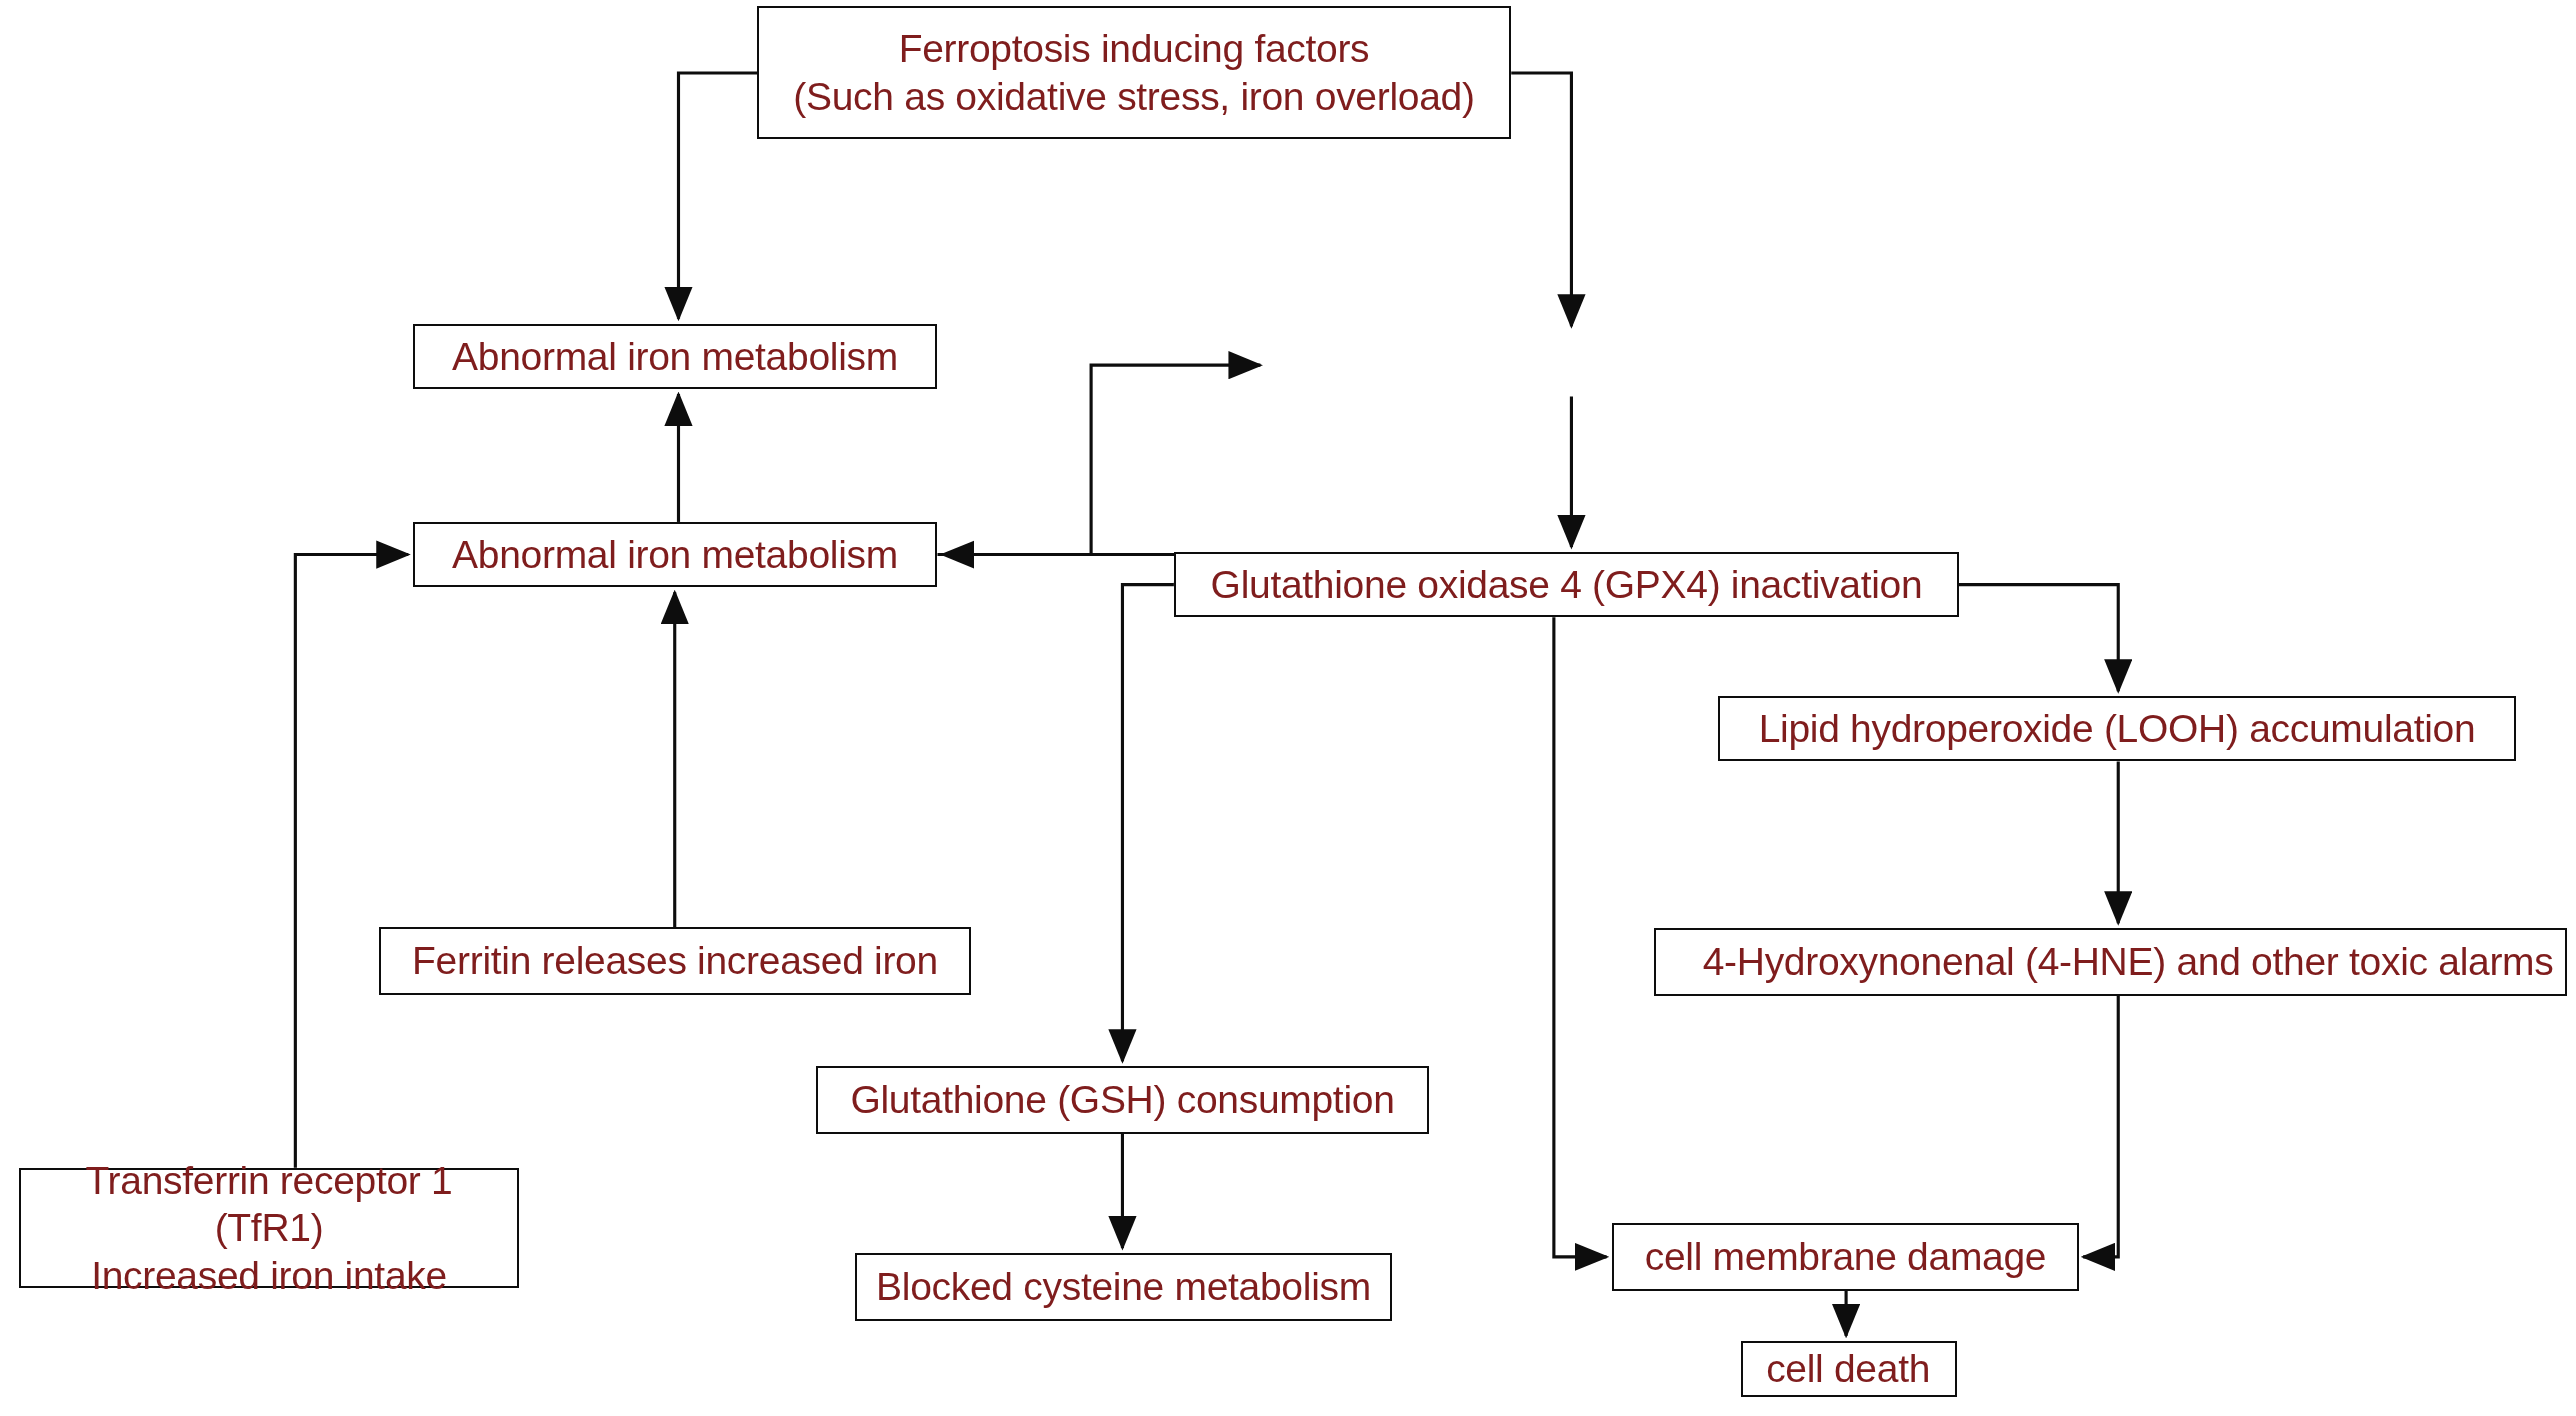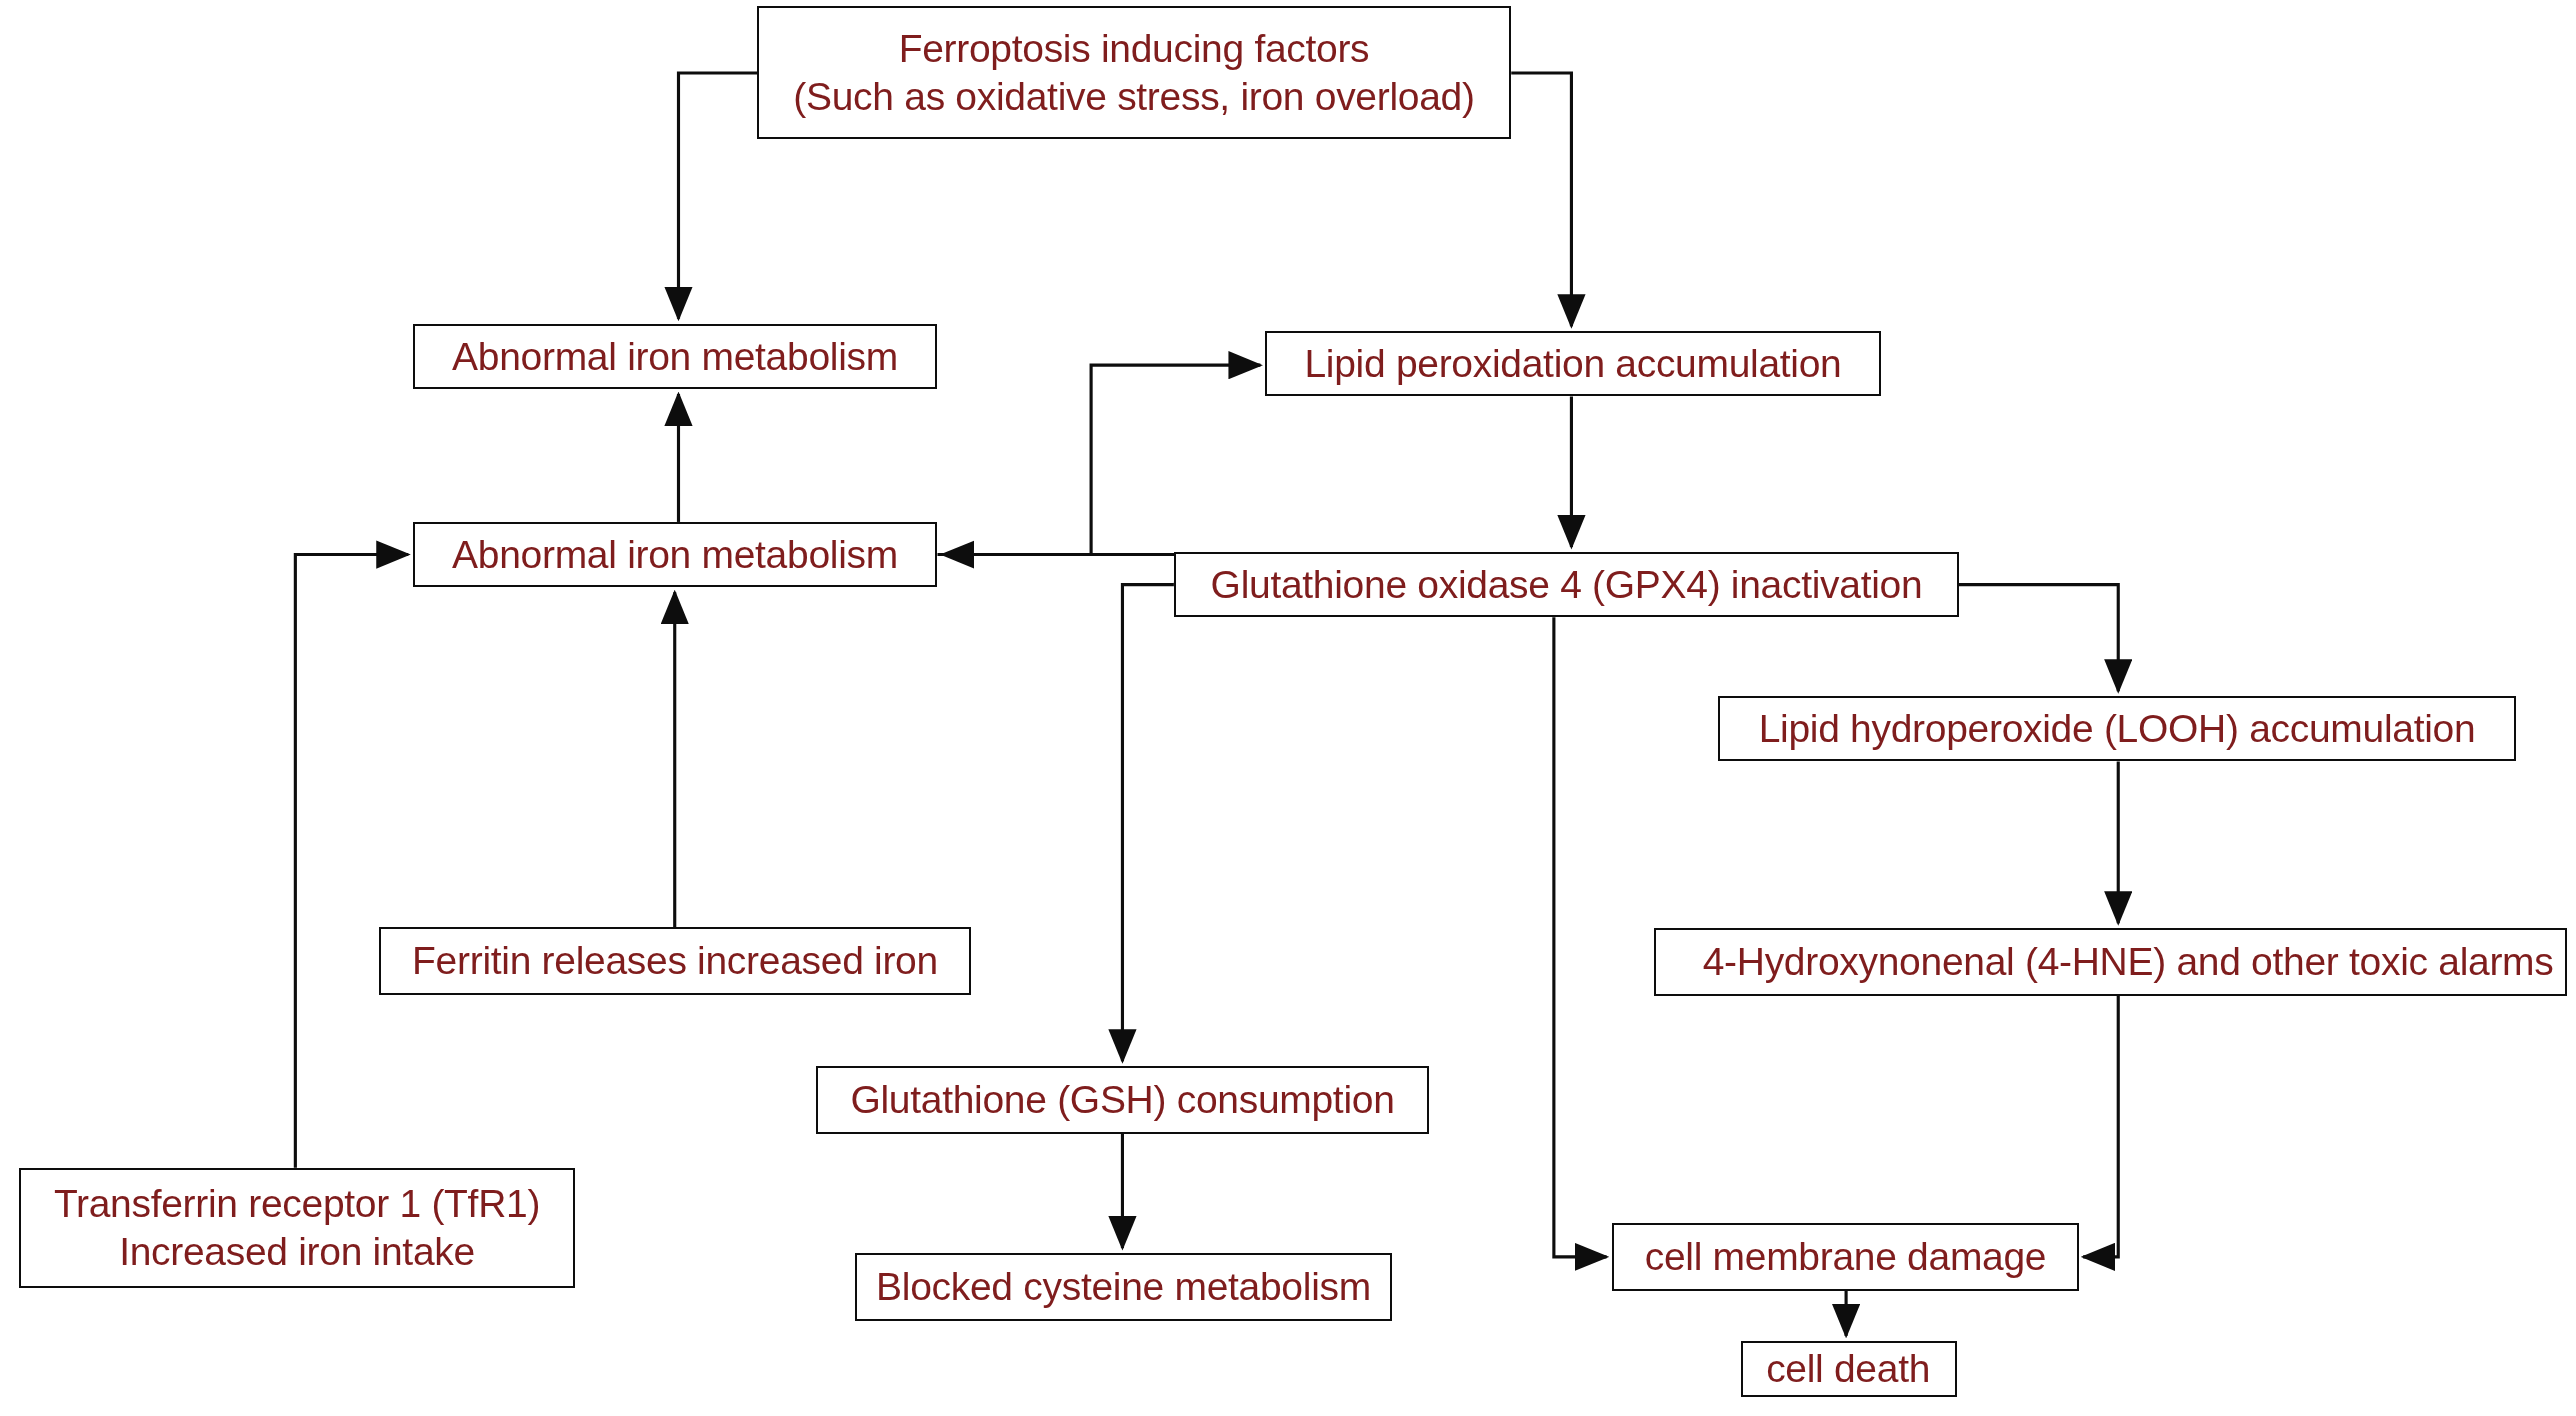--- a/index.html
+++ b/index.html
@@ -93,42 +93,39 @@
     </g>
   </svg>
 
   <div class="node" style="left: 757px; top: 6.3px; width: 754px; height: 133px;">
     <span class="node-label">Ferroptosis inducing factors
 (Such as oxidative stress, iron overload)</span>
   </div>
   <div class="node" style="left: 413px; top: 324px; width: 524px; height: 65px;">
     <span class="node-label">Abnormal iron metabolism</span>
   </div>
-  <div class="node" style="left: 1265px; top: 331px; width: 616px; height: 65px;">
-    <span class="node-label">Lipid peroxidation accumulation</span>
-  </div>
   <div class="node" style="left: 413px; top: 522px; width: 524px; height: 65px;">
     <span class="node-label">Abnormal iron metabolism</span>
   </div>
   <div class="node" style="left: 1174px; top: 552px; width: 785px; height: 65px;">
     <span class="node-label">Glutathione oxidase 4 (GPX4) inactivation</span>
   </div>
   <div class="node" style="left: 1718px; top: 696px; width: 798px; height: 65px;">
     <span class="node-label">Lipid hydroperoxide (LOOH) accumulation</span>
   </div>
   <div class="node" style="left: 379px; top: 927px; width: 592px; height: 68px;">
     <span class="node-label">Ferritin releases increased iron</span>
   </div>
   <div class="node" style="left: 1654px; top: 928px; width: 913px; height: 68px; padding-left: 44px;">
     <span class="node-label">4-Hydroxynonenal (4-HNE) and other toxic alarms</span>
   </div>
   <div class="node" style="left: 816px; top: 1066px; width: 613px; height: 68px;">
     <span class="node-label">Glutathione (GSH) consumption</span>
   </div>
-  <div class="node" style="left: 19px; top: 1168px; width: 556px; height: 120px;">
+  <div class="node" style="left: 19px; top: 1168px; width: 500px; height: 120px;">
     <span class="node-label">Transferrin receptor 1 (TfR1)
 Increased iron intake</span>
   </div>
   <div class="node" style="left: 855px; top: 1253px; width: 537px; height: 68px;">
     <span class="node-label">Blocked cysteine metabolism</span>
   </div>
   <div class="node" style="left: 1612px; top: 1223px; width: 467px; height: 68px;">
     <span class="node-label">cell membrane damage</span>
   </div>
   <div class="node" style="left: 1741px; top: 1341px; width: 216px; height: 56px; padding-left: 7px;">

